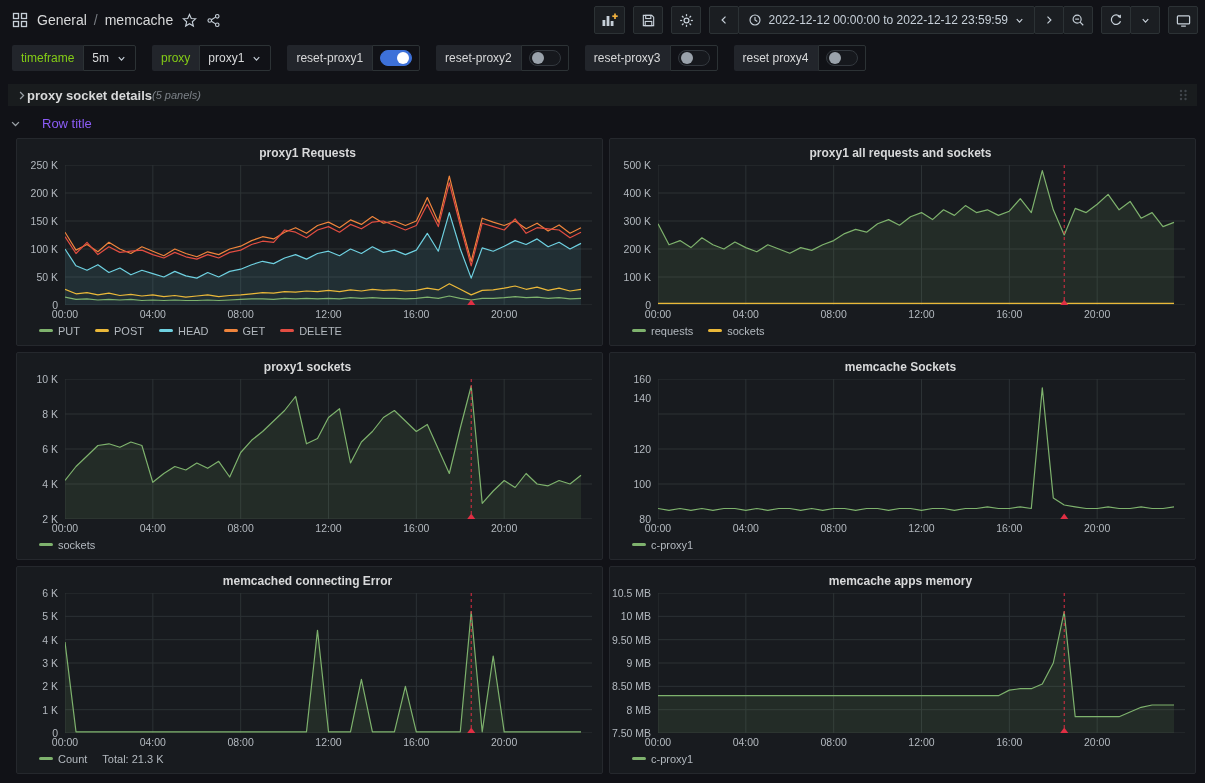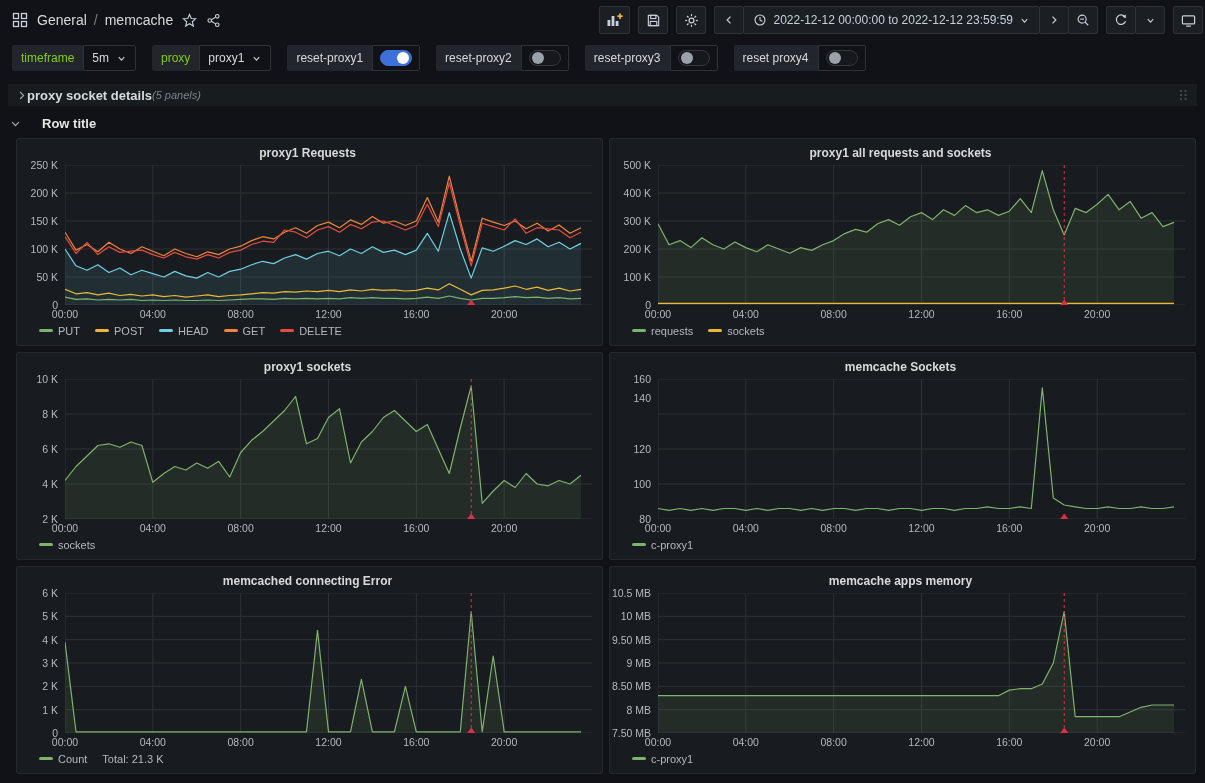--- a/index.html
+++ b/index.html
@@ -7,21 +7,21 @@
   body {
     width:1205px; height:783px; overflow:hidden;
     background:#111217; color:#d8d9da;
     font-family:"Liberation Sans","DejaVu Sans",sans-serif;
     font-size:13px;
   }
   svg { display:block; }
   .icon { color:#c7d0d9; }
 
   
-  .topnav { height:40px; display:flex; align-items:center; justify-content:space-between; padding:0 2px 0 12px; }
+  .topnav { height:40px; display:flex; align-items:center; justify-content:space-between; padding:0 7px 0 12px; }
   .nav-left { display:flex; align-items:center; gap:9px; }
   .crumb { font-size:14px; color:#d8d9da; display:flex; gap:7px; align-items:center; }
   .crumb .divider { color:#787c82; }
   .crumb-link { cursor:pointer; }
   .nav-right { display:flex; align-items:center; gap:8px; }
   .btn-group { display:flex; }
   .btn-group > * + * { margin-left:-1px; }
   .icon-btn {
     height:28px; min-width:30px; padding:0 6px;
     display:flex; align-items:center; justify-content:center; gap:6px;
@@ -54,21 +54,21 @@
 
   
   .row-collapsed {
     height:22px; margin:4px 8px 8px; padding:0 8px;
     background:#191c1e; display:flex; align-items:center; gap:0; cursor:pointer;
   }
   .row-collapsed .row-name { font-size:13px; font-weight:700; color:#d8d9da; }
   .row-collapsed .row-count { font-size:11px; font-style:italic; color:#7b8087; }
   .row-collapsed .drag { margin-left:auto; cursor:grab; }
   .row-open { display:flex; align-items:center; gap:6px; padding:2px 8px 7px 10px; cursor:pointer; }
-  .row-open .row-name { font-size:13px; font-weight:700; color:#e5e5e5;padding-left:15px; }
+  .row-open .row-name { font-size:13px; font-weight:400; color:#8b5cf6;padding-left:15px; }
 
   
   .grid { display:grid; grid-template-columns:1fr 1fr; gap:6px; margin:0 9px 0 16px; }
   .panel {
     background:#181b1f; border:1px solid #25282d; border-radius:2px;
     height:208px; display:flex; flex-direction:column; padding:3px 10px 5px 6px;
   }
   .panel-header {
     height:23px; line-height:23px; text-align:center;
     font-size:12px; font-weight:600; color:#d8d9da; cursor:pointer;

